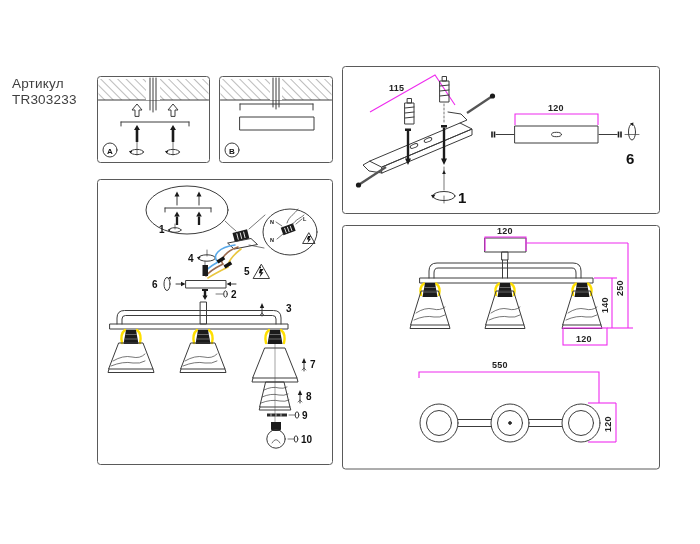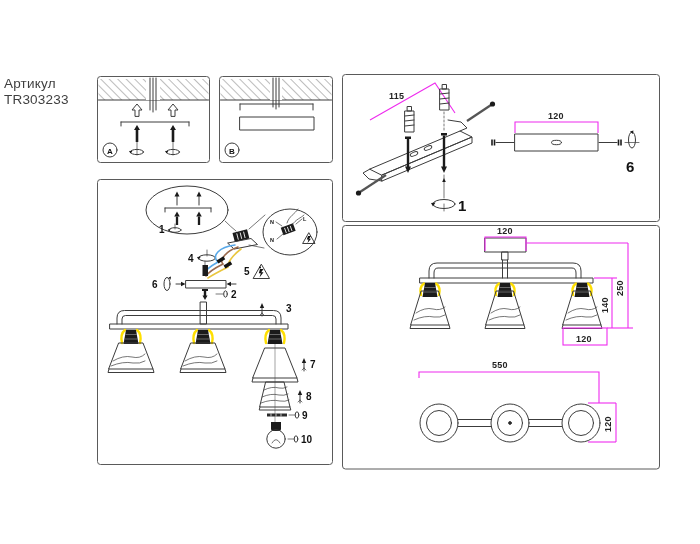--- a/index.html
+++ b/index.html
@@ -21,21 +21,21 @@
   .hl{fill:none;stroke:var(--highlight-yellow,#ffdf00);stroke-width:2.4;stroke-linecap:round}
   .w-blue{stroke:var(--wire-blue,#58a8e8)}
   .w-brown{stroke:var(--wire-brown,#9a6a4d)}
   .w-yellow{stroke:var(--wire-yellow,#e9c63e)}
   .wires path{fill:none;stroke-width:1.6;stroke-linecap:round}
   .ridge{stroke:#8a8a8a;stroke-width:.7}
 </style>
 </head>
 <body>
 
-<div class="abs title" style="left:4px;top:76px">
+<div class="abs title" style="left:12px;top:76px">
   <div>Артикул</div>
   <div>TR303233</div>
 </div>
 
 <div class="abs" style="left:97px;top:76px">
 <svg width="113" height="87" viewBox="0 0 113 87">
   <defs>
     <pattern id="hA" width="6" height="6" patternUnits="userSpaceOnUse" patternTransform="rotate(-45)">
       <line x1="0" y1="0" x2="0" y2="6" stroke="#7a7a7a" stroke-width="1"></line>
     </pattern>
@@ -289,21 +289,21 @@
     <path d="M175,271 q4,-7 8,0" class="thin"></path>
   </g>
   <g>
     <line x1="191" y1="267" x2="197" y2="267" class="thin"></line>
     <ellipse cx="199" cy="267" rx="1.8" ry="3.2" class="ln"></ellipse>
   </g>
   <text x="204" y="270.5" class="step">10</text>
 </svg>
 </div>
 
-<div class="abs" style="left:342px;top:74px">
+<div class="abs" style="left:342px;top:66px">
 <svg width="318" height="148" viewBox="0 0 318 148">
   <rect class="panel-border" x="0.5" y="0.5" width="317" height="147" rx="3"></rect>
 
   <g>
     <polyline points="28,46 93,9 113,39" class="dim"></polyline>
     <text x="47" y="25" class="dimtxt">115</text>
     <path d="M28,95 L118,57 L130,63 L40,101 Z" class="ln"></path>
     <path d="M40,101 L130,63 L130,69 L40,107 Z" class="ln"></path>
     <path d="M28,95 l-7,4 6,6 13,2" class="ln"></path>
     <path d="M118,57 l7,-3 -6,-6 -13,-2" class="ln"></path>

